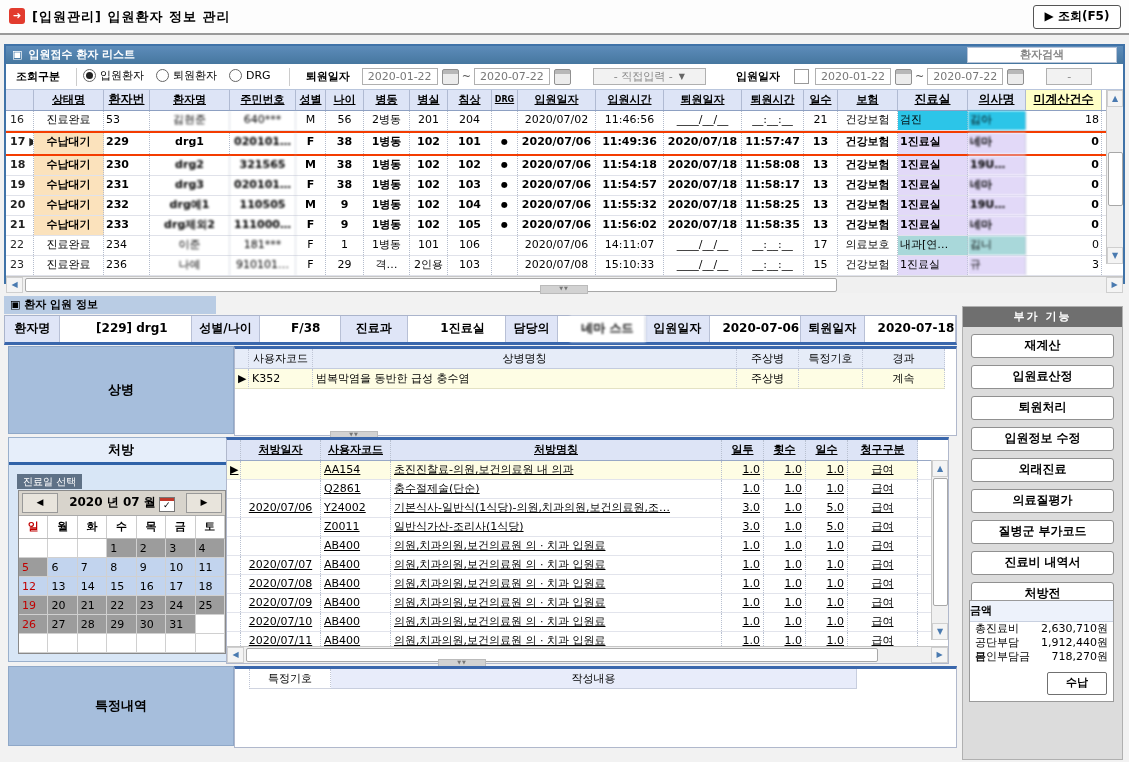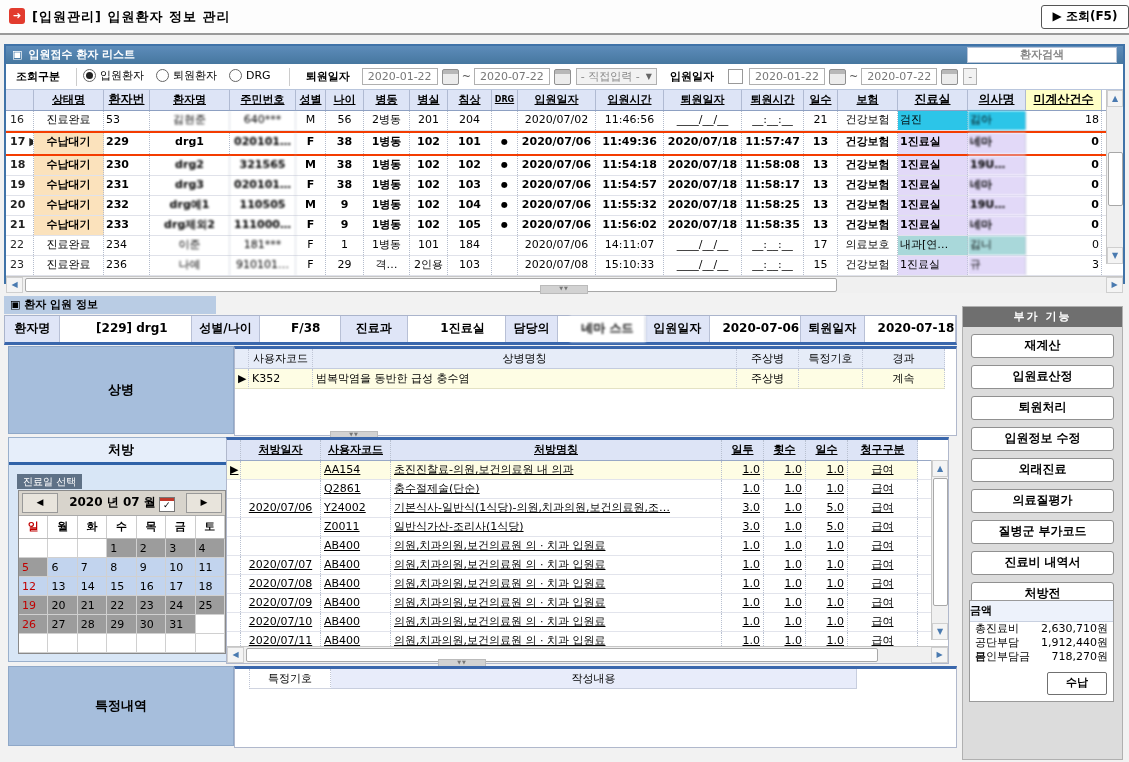--- a/index.html
+++ b/index.html
@@ -3,37 +3,37 @@
 <meta charset="utf-8">
 <style>
   html,body{margin:0;padding:0;}
   body{font-family:"DejaVu Sans","Liberation Sans",sans-serif;background:#f2f2f2;}
   #screen{position:relative;width:1129px;height:762px;background:#f2f2f2;overflow:hidden;font-size:11px;color:#000;}
 
   
   #titlebar{position:absolute;left:0;top:0;width:1129px;height:33px;background:#fdfdfd;border-bottom:2px solid #9a9a9a;}
   #titleicon{position:absolute;left:9px;top:8px;width:16px;height:16px;background:#e23b2e;border-radius:3px;color:#fff;font-size:10px;font-weight:bold;text-align:center;line-height:16px;}
   #apptitle{position:absolute;left:32px;top:8px;font-size:13px;font-weight:bold;letter-spacing:1px;}
-  #querybtn{position:absolute;right:0;top:5px;width:86px;height:22px;background:#fff;border:1px solid #555;border-radius:3px;font-weight:bold;font-size:12px;text-align:center;line-height:21px;cursor:pointer;}
+  #querybtn{position:absolute;right:8px;top:5px;width:86px;height:22px;background:#fff;border:1px solid #555;border-radius:3px;font-weight:bold;font-size:12px;text-align:center;line-height:21px;cursor:pointer;}
 
   
   #listpanel{position:absolute;left:4px;top:44px;width:1117px;height:236px;border:2px solid #4073a8;background:#fff;}
   #listhead{height:18px;background:linear-gradient(#5d8cba,#46779f);color:#fff;font-weight:bold;line-height:18px;padding-left:6px;position:relative;}
   #listhead .sqicon{margin-right:6px;font-size:11px;}
   #patsearch{position:absolute;right:6px;top:1px;width:148px;height:14px;background:#fff;border:1px solid #b8c4d8;color:#888;text-align:center;line-height:14px;font-size:11px;}
   #filterrow{height:25px;border-bottom:1px solid #b9c6dd;display:flex;align-items:center;background:#fff;}
   .flabel{font-weight:bold;padding:0 10px;}
   .fsep{width:1px;height:18px;background:#ccc;margin:0 6px;}
   .radio{display:inline-flex;align-items:center;margin-right:12px;cursor:pointer;}
   .rdot{width:11px;height:11px;border:1px solid #666;border-radius:50%;background:#fff;margin-right:4px;position:relative;}
   .radio.on .rdot::after{content:"";position:absolute;left:2px;top:2px;width:7px;height:7px;border-radius:50%;background:#222;}
   .datebox{width:74px;height:15px;border:1px solid #b0b0b0;color:#777;text-align:center;line-height:15px;background:#fff;margin:0 2px;}
   .calico{width:15px;height:14px;border:1px solid #909090;background:linear-gradient(#b8b8b8 0 4px,#ececec 4px);border-radius:2px;margin:0 2px;cursor:pointer;}
   .tilde{color:#555;margin:0 1px;}
-  .dropbox{height:15px;border:1px solid #b0b0b0;background:#f2f2f2;color:#888;line-height:15px;padding:0 4px;margin:0 3px;display:flex;align-items:center;cursor:pointer;}
+  .dropbox{height:15px;border:1px solid #b0b0b0;background:#f2f2f2;color:#888;line-height:15px;padding:0 20px;margin:0 20px;display:flex;align-items:center;cursor:pointer;}
   .dropbox .arr{margin-left:6px;font-size:8px;color:#666;}
   .chkbox{width:13px;height:13px;border:1px solid #999;background:#fff;margin:0 4px;cursor:pointer;}
 
   
   #gridwrap{position:relative;}
   .grow{display:flex;height:19px;line-height:18px;border-bottom:1px solid #e0e2ea;}
   .ghrow{height:20px;line-height:19px;border-bottom:1px solid #8da0c2;}
   .gc{box-sizing:border-box;border-right:1px dotted #b4bccc;padding:0 2px;text-align:center;overflow:hidden;white-space:nowrap;}
   .ghrow .gc{background:#dde4f6;font-weight:bold;border-right:1px solid #b0bad2;text-decoration:underline;}
   .ghrow .yh{background:#ffffc6;}
@@ -348,21 +348,21 @@
           <div class="grow">
             <span class="gc c0">22</span>
             <span class="gc c1">진료완료</span>
             <span class="gc c2">234</span>
             <span class="gc c3 blur">이준</span>
             <span class="gc c4 blur">181***</span>
             <span class="gc c5">F</span>
             <span class="gc c6">1</span>
             <span class="gc c7">1병동</span>
             <span class="gc c8">101</span>
-            <span class="gc c9">184</span>
+            <span class="gc c9">106</span>
             <span class="gc c10"></span>
             <span class="gc c11">2020/07/06</span>
             <span class="gc c12">14:11:07</span>
             <span class="gc c13">____/__/__</span>
             <span class="gc c14">__:__:__</span>
             <span class="gc c15">17</span>
             <span class="gc c16">의료보호</span>
             <span class="gc c17 teal">내과[연…</span>
             <span class="gc c18 blur teal">김니</span>
             <span class="gc c19">0</span>

